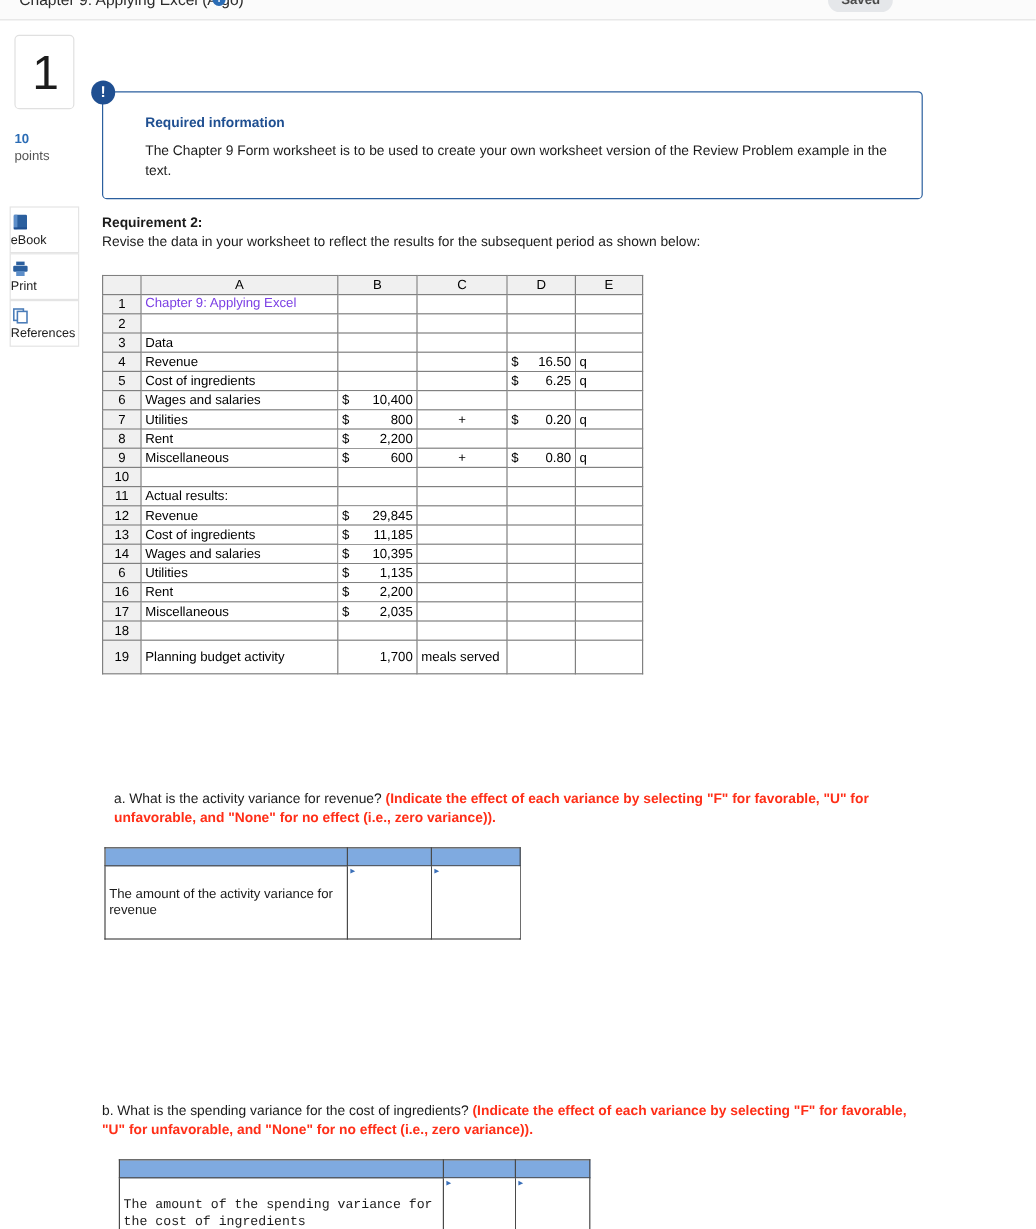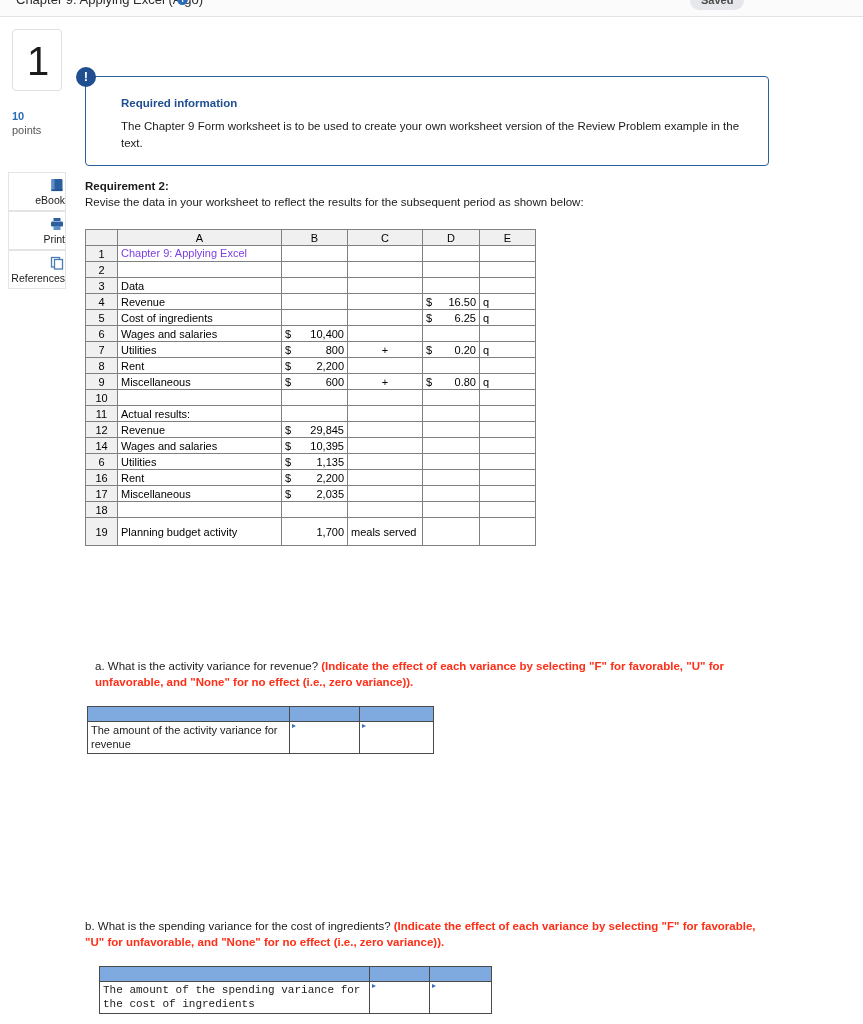--- a/index.html
+++ b/index.html
@@ -49,21 +49,21 @@
     position: absolute; left: 12px; top: 93px;
     font-size: 11px; color: #2b6cb5; font-weight: bold;
   }
   #points-label {
     position: absolute; left: 12px; top: 107px;
     font-size: 11px; color: #555;
   }
   .rail-btn {
     position: absolute; left: 8px; width: 58px; height: 39px;
     border: 1px solid #e4e4e4; background: #fff;
-    text-align: right; cursor: pointer;
+    text-align: left; cursor: pointer;
   }
   .rail-btn .icon { display: block; margin: 4px auto 0 auto; height: 16px; }
   .rail-btn .lbl {
     display: block; font-size: 10.5px; color: #1b1b1b;
     white-space: nowrap; margin-top: 1px;
   }
   #btn-ebook { top: 155px; }
   #btn-print { top: 194px; }
   #btn-ref   { top: 233px; }
 
@@ -136,21 +136,21 @@
     font-size: 11.5px; color: #1b1b1b; line-height: 16px;
   }
   .q-red { color: #ff2e17; font-weight: bold; }
   #qa-text { left: 67px; top: 658px; margin-left: 28px; }
   #qb-text { left: 85px; top: 918px; }
 
   .ans-table { position: absolute; border-collapse: collapse; }
   .ans-table td { border: 1px solid #4a4a4a; background: #fff; height: 17px; }
   .ans-table tr.hdr td { background: #7faae0; height: 15px; }
   .ans-label {
-    font-size: 11px; color: #1b1b1b; padding: 1px 3px;
+    font-size: 11px; color: #1b1b1b; padding: 16px 3px;
     line-height: 14px; vertical-align: top; white-space: normal;
   }
   .ans-cell { position: relative; }
   .ans-cell .caret {
     position: absolute; left: 2px; top: 2px;
     width: 0; height: 0;
     border-left: 4px solid #3a6fb8;
     border-top: 2px solid transparent;
     border-bottom: 2px solid transparent;
   }
@@ -315,20 +315,28 @@
           <td class="c-a">Actual results:</td>
           <td class="c-b num"></td>
           <td class="c-c"></td>
           <td class="c-d num"></td>
           <td class="c-e"></td>
         </tr>
         <tr>
           <td class="rowhead">12</td>
           <td class="c-a">Revenue</td>
           <td class="c-b num dollar"><span class="sign">$</span><span>29,845</span></td>
+          <td class="c-c"></td>
+          <td class="c-d num"></td>
+          <td class="c-e"></td>
+        </tr>
+        <tr>
+          <td class="rowhead">13</td>
+          <td class="c-a">Cost of ingredients</td>
+          <td class="c-b num dollar"><span class="sign">$</span><span>11,185</span></td>
           <td class="c-c"></td>
           <td class="c-d num"></td>
           <td class="c-e"></td>
         </tr>
         <tr>
           <td class="rowhead">14</td>
           <td class="c-a">Wages and salaries</td>
           <td class="c-b num dollar"><span class="sign">$</span><span>10,395</span></td>
           <td class="c-c"></td>
           <td class="c-d num"></td>

